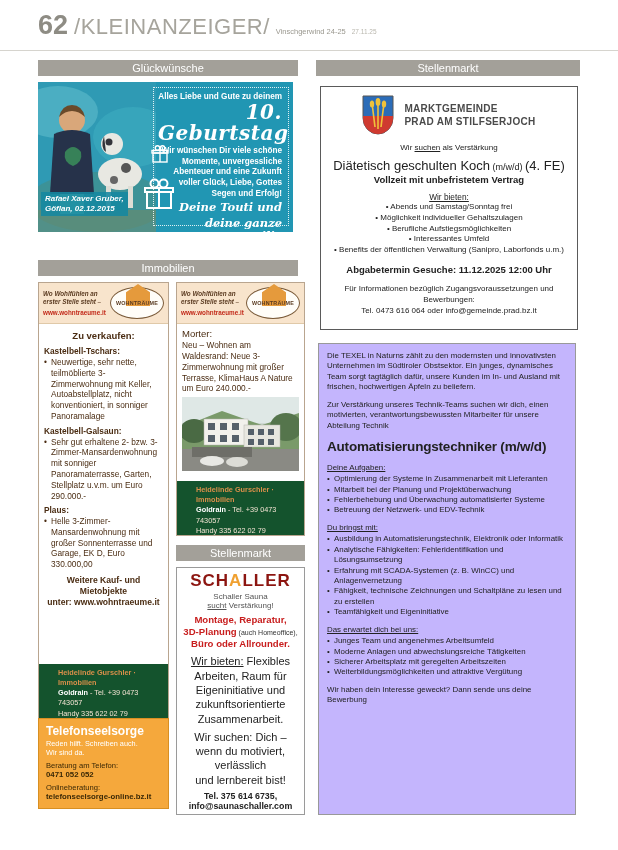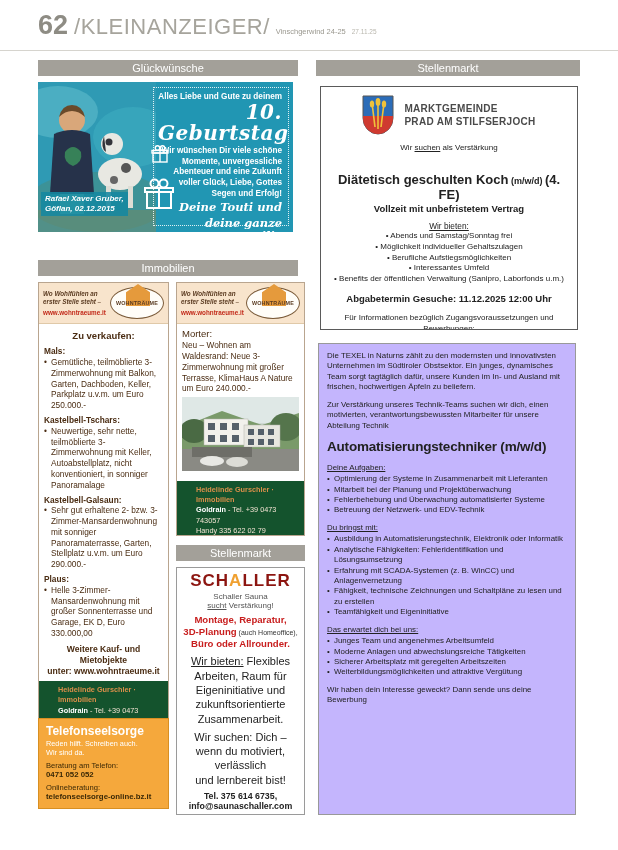--- a/index.html
+++ b/index.html
@@ -74,21 +74,21 @@
   .sch .note{color:#333;font-weight:normal;font-size:7px;}
   .sch .body{font-size:11px;line-height:1.3;margin-top:4px;color:#222;}
   .sch .tel2{font-weight:bold;font-size:8.8px;margin-top:4px;}
   .u{text-decoration:underline;}
   
   .prad{position:absolute;left:320px;top:86px;width:258px;height:244px;background:#fff;
       border:1px solid #5a5a5a;box-sizing:border-box;text-align:center;padding:8px 8px 4px;overflow:hidden;}
   .prad .orgrow{display:flex;align-items:center;justify-content:center;gap:10px;}
   .prad .org{font-size:10px;font-weight:bold;color:#4a4a4a;text-align:left;line-height:1.35;letter-spacing:.3px;}
   .prad .intro{font-size:8px;margin-top:8px;}
-  .prad .job{font-size:13px;font-weight:bold;margin-top:20px;}
+  .prad .job{font-size:13px;font-weight:normal;margin-top:6px;}
   .prad .job .sm{font-size:9px;}
   .prad .sub{font-size:9.5px;font-weight:bold;margin-top:1px;}
   .prad .wlab{font-size:8.3px;margin-top:7px;}
   .prad .cb{font-size:8px;line-height:1.35;}
   .prad .cb::before{content:"• ";}
   .prad .dl{font-size:9.5px;font-weight:bold;margin-top:8px;}
   .prad .inf{font-size:8px;line-height:1.35;margin-top:9px;}
   
   .tex{position:absolute;left:318px;top:343px;width:258px;height:472px;background:#c4b5fd;
       border:1px solid #999;box-sizing:border-box;display:flex;flex-direction:row;overflow:hidden;}
@@ -196,24 +196,20 @@
         </div>
         <div class="wt-url">www.wohntraeume.it</div>
       </div>
       <div class="wt-oval">
         <div class="wt-house"></div>
         <span class="wt-brand">WOHNTRÄUME</span>
       </div>
     </div>
     <div class="wt-body">
       <div class="zv">Zu verkaufen:</div>
-      <div class="wt-sec">
-        <div class="st">Mals:</div>
-        <div class="blt">Gemütliche, teilmöblierte 3-Zimmerwohnung mit Balkon, Garten, Dachboden, Keller, Parkplatz u.v.m. um Euro 250.000.-</div>
-      </div>
       <div class="wt-sec">
         <div class="st">Kastelbell-Tschars:</div>
         <div class="blt">Neuwertige, sehr nette, teilmöblierte 3-Zimmerwohnung mit Keller, Autoabstellplatz, nicht konventioniert, in sonniger Panoramalage</div>
       </div>
       <div class="wt-sec">
         <div class="st">Kastelbell-Galsaun:</div>
         <div class="blt">Sehr gut erhaltene 2- bzw. 3-Zimmer-Mansardenwohnung mit sonniger Panoramaterrasse, Garten, Stellplatz u.v.m. um Euro 290.000.-</div>
       </div>
       <div class="wt-sec">
         <div class="st">Plaus:</div>

